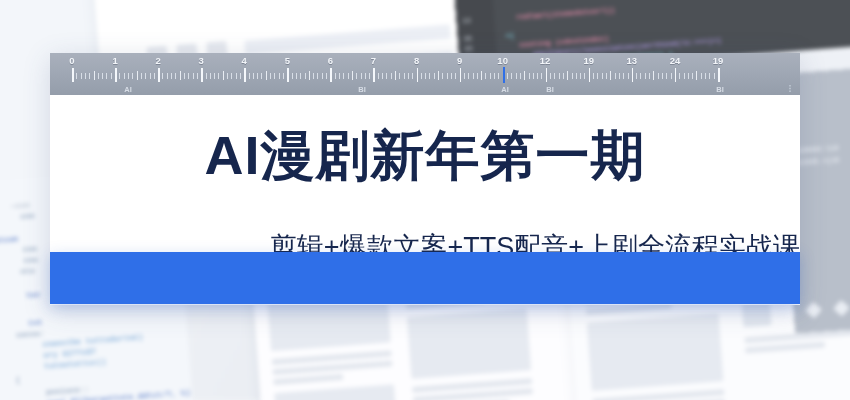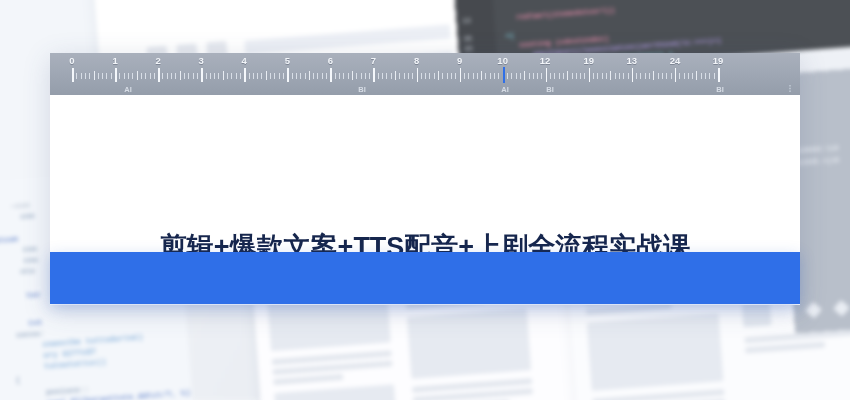--- a/index.html
+++ b/index.html
@@ -75,22 +75,22 @@
   .ruler .cursor{position:absolute;top:14px;width:2px;height:16px;background:#2f6fe8;}
   .ruler .mk{position:absolute;bottom:1px;transform:translateX(-50%);
      color:#d7dde6;font:700 7.5px/9px "Liberation Sans",sans-serif;}
   .ruler .dots{position:absolute;right:6px;bottom:2px;color:#cbd3de;font:700 8px/8px "Liberation Sans",sans-serif;letter-spacing:0;}
 
   .card-body{position:relative;height:210px;}
   .title{position:absolute;left:0;right:0;top:30px;text-align:center;
      color:#16264d;font-weight:700;font-size:54px;line-height:60px;
      letter-spacing:1px;
      font-family:"Liberation Sans","DejaVu Sans",sans-serif;}
-  .subtitle{position:absolute;left:0;right:0;top:136px;text-align:center;
-     color:#16264d;font-weight:700;font-size:27px;line-height:32px;
+  .subtitle{position:absolute;left:0;right:0;top:136px;text-align:right;
+     color:#16264d;font-weight:400;font-size:27px;line-height:32px;
      letter-spacing:0px;
      font-family:"Liberation Sans","DejaVu Sans",sans-serif;}
 
   .bluebar{position:absolute;left:50px;top:252px;width:750px;height:52px;background:#2f6fe8;
      box-shadow:0 4px 14px rgba(40,90,200,.25);}
 </style>
 </head>
 <body>
 
 <div class="stage">
@@ -360,19 +360,20 @@
         <div class="tick maj" style="left: 668px;"></div>
         <div class="cursor" style="left: 452.667px; background: rgb(47, 111, 232);"></div>
         <div class="mk" style="left: 78px;">AI</div>
         <div class="mk" style="left: 312px;">BI</div>
         <div class="mk" style="left: 455px;">AI</div>
         <div class="mk" style="left: 500px;">BI</div>
         <div class="mk" style="left: 670px;">BI</div>
       </div>
 
     <div class="card-body">
+      <div class="title">AI漫剧新年第一期</div>
       <div class="subtitle">剪辑+爆款文案+TTS配音+上剧全流程实战课</div>
     </div>
   </div>
 
   <div class="bluebar"></div>
 
 </div>
 
 </body></html>

